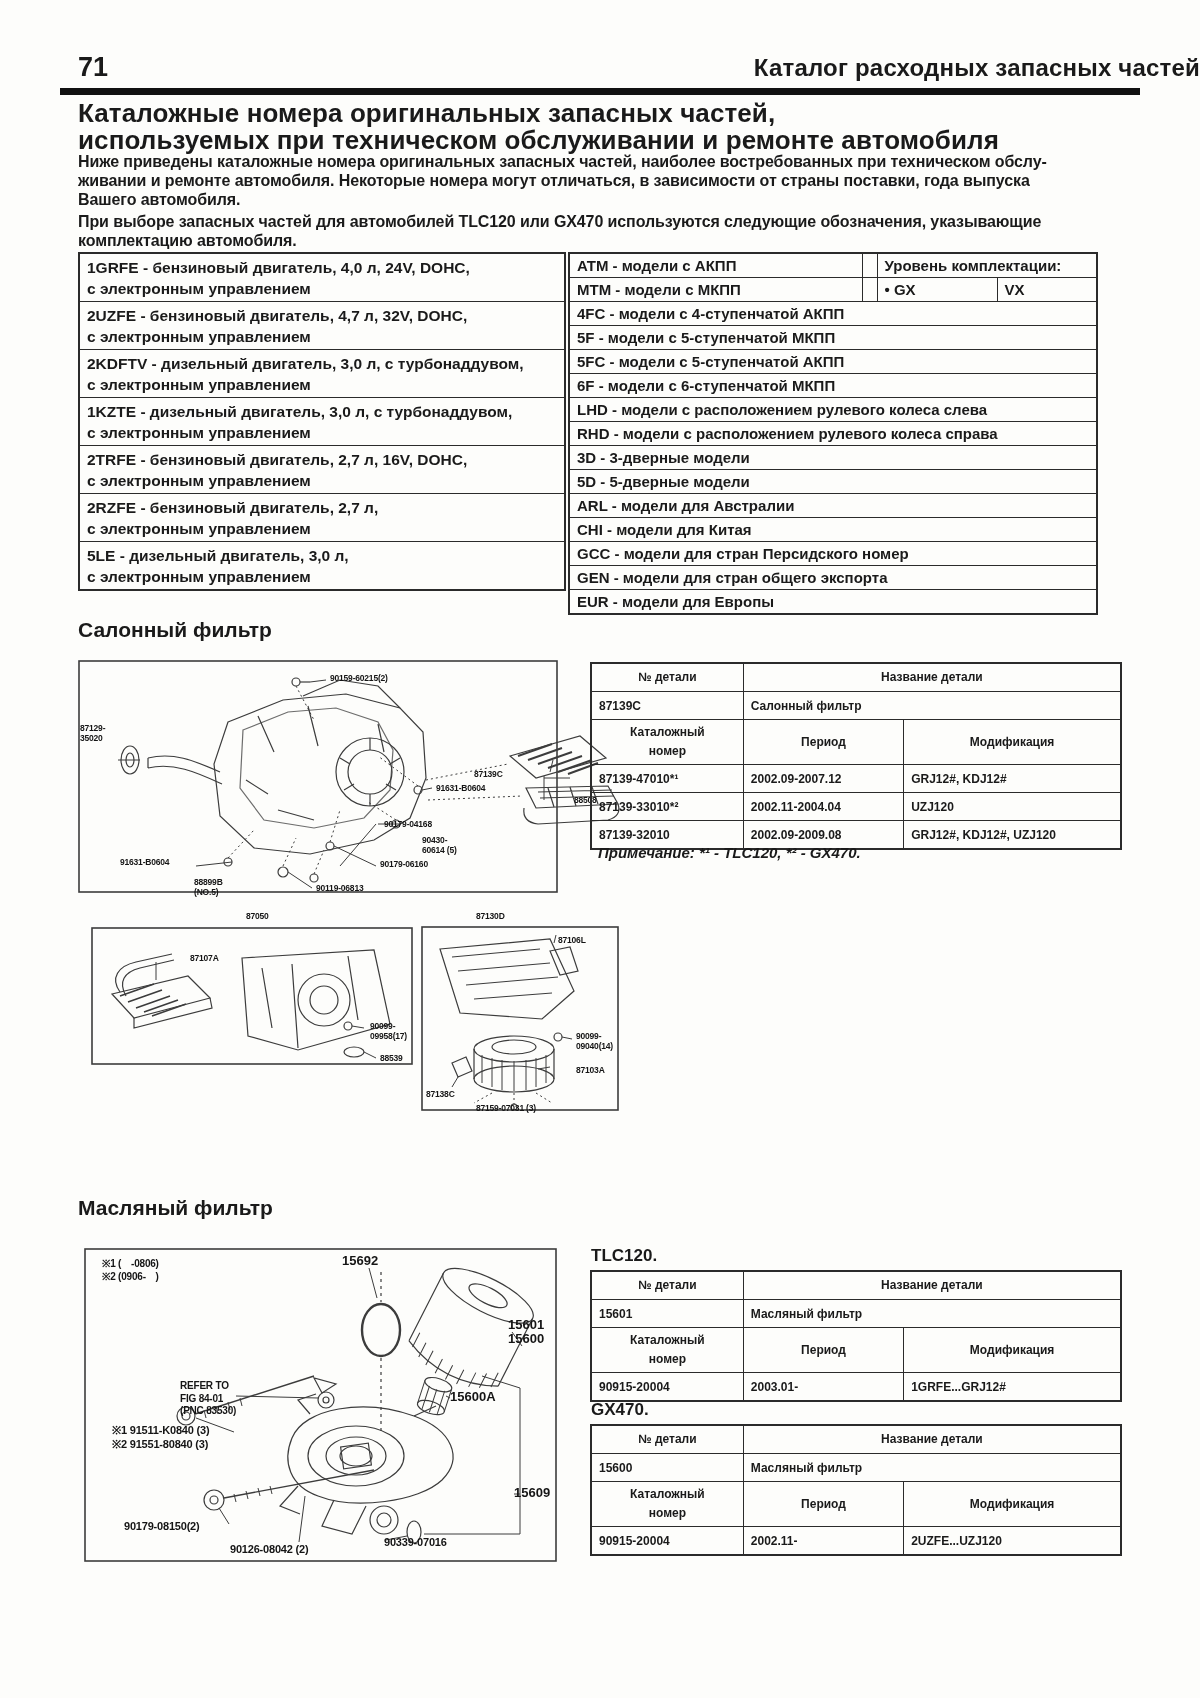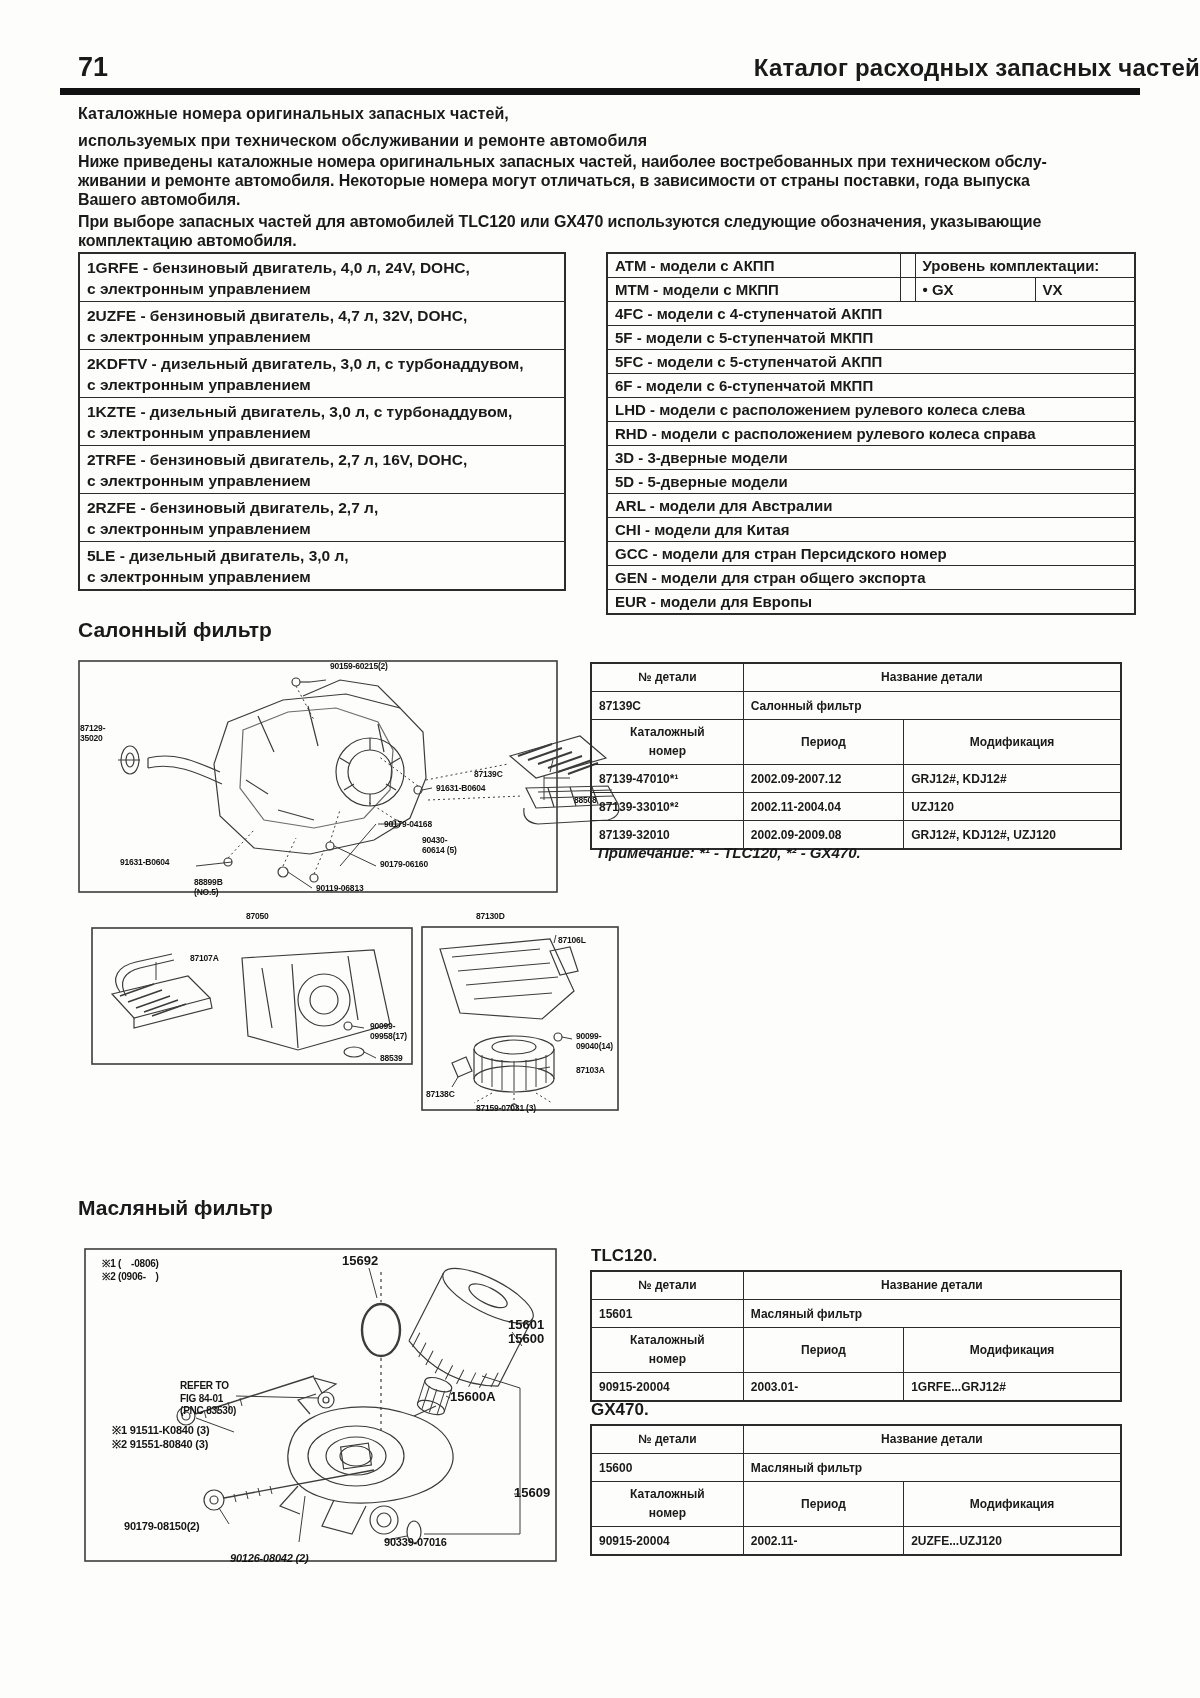--- a/index.html
+++ b/index.html
@@ -2,21 +2,21 @@
 <html><head>
 <meta charset="utf-8">
 <style>
   html,body{margin:0;padding:0;background:#e9e9e9;}
   .page{position:relative;width:1200px;height:1698px;background:#fdfdfb;
         font-family:"Liberation Sans",sans-serif;color:#1a1a1a;overflow:hidden;}
   .abs{position:absolute;}
   .pgnum{font-size:27px;font-weight:700;}
   .htitle{font-size:24px;font-weight:700;letter-spacing:.2px;}
   .rule{background:#111;}
-  .h1{font-size:16px;font-weight:700;line-height:27px;white-space:pre-line;letter-spacing:.1px;}
+  .h1{font-size:26px;font-weight:700;line-height:27px;white-space:pre-line;letter-spacing:.1px;}
   .para{font-size:16px;font-weight:600;line-height:19px;white-space:pre-line;letter-spacing:-.1px;}
   .sect{font-size:21px;font-weight:700;}
   .subhead{font-size:17px;font-weight:700;}
   table{border-collapse:collapse;table-layout:fixed;}
   .tbl{border:2px solid #2b2b2b;}
   .tbl td{border:1px solid #2b2b2b;font-size:15px;font-weight:600;
           padding:1px 7px;vertical-align:middle;overflow:hidden;}
   .eng td{height:45px;line-height:21px;white-space:pre-line;font-size:15.5px;}
   .des td{height:21px;line-height:20px;white-space:nowrap;}
   .pt td{font-size:12px;height:25px;}
@@ -74,21 +74,21 @@
           <td>2RZFE - бензиновый двигатель, 2,7 л,
 с электронным управлением</td>
         </tr>
     <tr>
           <td>5LE - дизельный двигатель, 3,0 л,
 с электронным управлением</td>
         </tr>
   </tbody>
     </table>
 
-  <table class="abs tbl des" style="left:606px;top:252px;width:453px;">
+  <table class="abs tbl des" style="left:568px;top:252px;width:453px;">
     <colgroup>
         <col style="width:293px">
         <col style="width:15px">
         <col style="width:120px">
         <col style="width:100px">
       </colgroup>
     <tbody>
         <tr>
       <td>ATM - модели с АКПП</td>
       <td></td>
@@ -217,21 +217,21 @@
           <path d="M128,140 L116,142" stroke-width="1"></path>
           <path d="M30,136 L44,130 L50,144 L36,150 Z"></path>
             <path d="M36,150 L30,160" stroke-width="1"></path>
           <g stroke-dasharray="2,3" stroke-width="1">
               <path d="M92,166 L92,178 M70,166 L52,176 M114,166 L130,176"></path>
             </g>
           <circle cx="92" cy="180" r="3"></circle>
         </g>
       </g>
     </svg>
-    <span class="fig-label" style="left:252px;top:2px;text-align:center;">90159-60215(2)</span>
+    <span class="fig-label" style="left:252px;top:14px;text-align:center;">90159-60215(2)</span>
     <span class="fig-label" style="left:2px;top:64px;">87129-
 35020</span>
     <span class="fig-label" style="left:358px;top:124px;">91631-B0604</span>
     <span class="fig-label" style="left:306px;top:160px;">90179-04168</span>
     <span class="fig-label" style="left:344px;top:176px;">90430-
 60614 (5)</span>
     <span class="fig-label" style="left:396px;top:110px;">87139C</span>
     <span class="fig-label" style="left:496px;top:136px;">88508</span>
     <span class="fig-label" style="left:42px;top:198px;">91631-B0604</span>
     <span class="fig-label" style="left:116px;top:218px;">88899B
@@ -360,21 +360,21 @@
     <span class="fig-label big" style="left:258px;top:6px;">15692</span>
     <span class="fig-label big" style="left:424px;top:70px;">15601
 15600</span>
     <span class="fig-label mono" style="left:96px;top:132px;">REFER TO
 FIG 84-01
 (PNC 83530)</span>
     <span class="fig-label big" style="left:366px;top:142px;">15600A</span>
     <span class="fig-label mid" style="left:28px;top:176px;">※1 91511-K0840 (3)</span>
     <span class="fig-label mid" style="left:28px;top:190px;">※2 91551-80840 (3)</span>
     <span class="fig-label mid" style="left:40px;top:272px;">90179-08150(2)</span>
-    <span class="fig-label mid" style="left:146px;top:304px;font-style:italic;">90126-08042 (2)</span>
+    <span class="fig-label mid" style="left:146px;top:295px;">90126-08042 (2)</span>
     <span class="fig-label mid" style="left:300px;top:288px;">90339-07016</span>
     <span class="fig-label big" style="left:430px;top:238px;">15609</span>
   </div>
 
   <div class="abs subhead" style="left:591px;top:1246px;">TLC120.</div>
   <table class="abs tbl pt" style="left:590px;top:1270px;width:532px;">
     <colgroup>
         <col style="width:150px">
         <col style="width:158px">
         <col style="width:214px">

